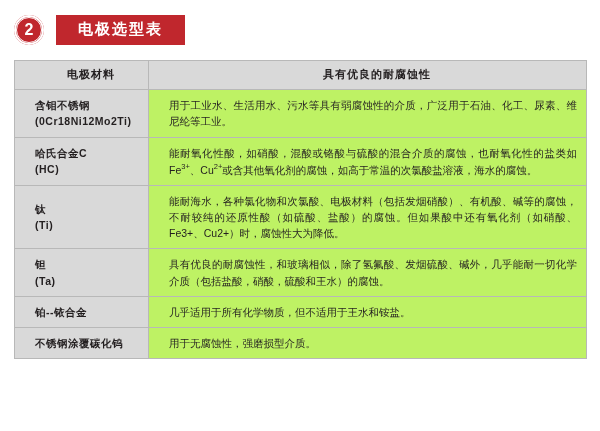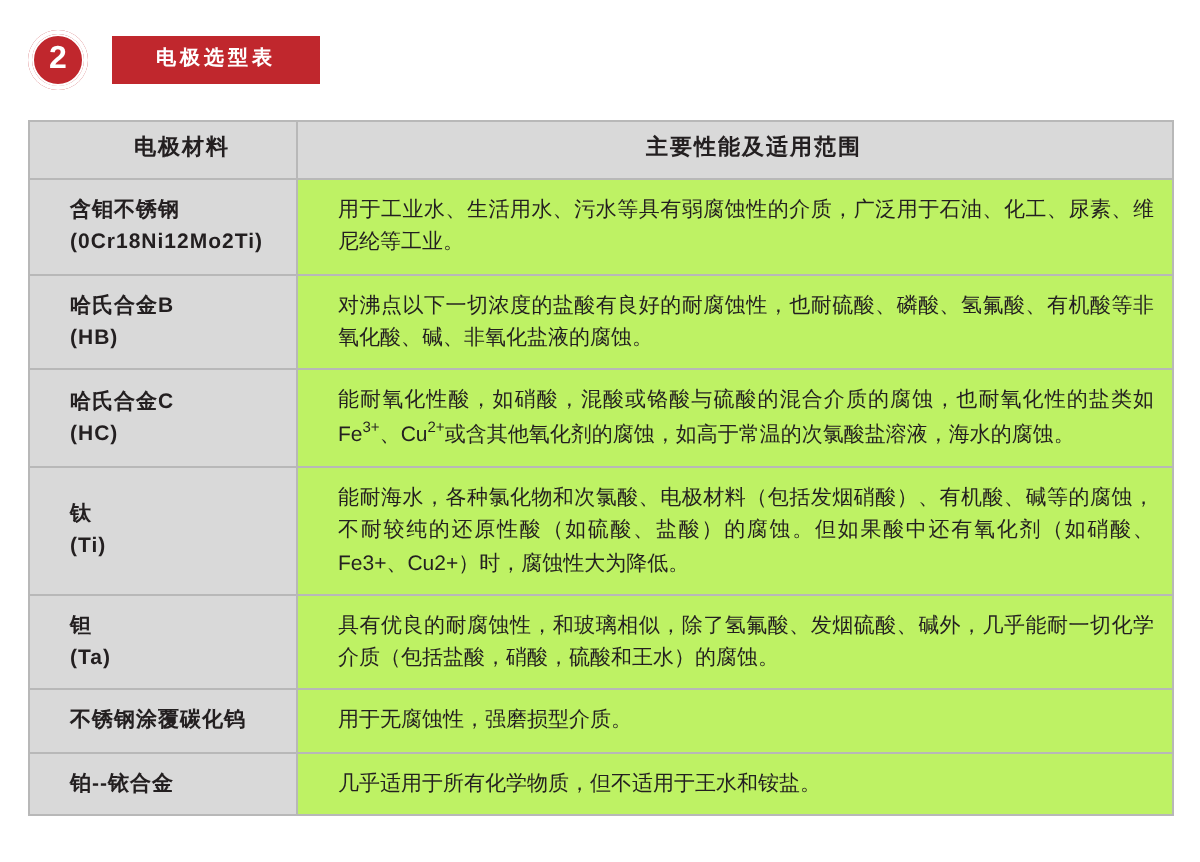--- a/index.html
+++ b/index.html
@@ -50,21 +50,21 @@
     border: 1px solid #ffffff;
     display: flex;
     align-items: center;
     justify-content: center;
     line-height: 1;
   }
   .title-bar {
     margin-left: 12px;
     background: #c0272d;
     color: #ffffff;
-    font-size: 10px;
+    font-size: 15px;
     font-weight: bold;
     letter-spacing: 2px;
     padding: 6px 22px 7px 22px;
     line-height: 1.1;
   }
 
   
   table.spec {
     width: 572px;
     border-collapse: collapse;
@@ -124,37 +124,30 @@
   </div>
 
   <table class="spec">
     <colgroup>
       <col class="c1">
       <col class="c2">
     </colgroup>
     <thead>
       <tr>
         <th>电极材料</th>
-        <th>主要性能及适用范围</th>
+        <th>具有优良的耐腐蚀性</th>
       </tr>
     </thead>
     <tbody>
       <tr>
         <td class="mat">
           <span>含钼不锈钢</span>
           <span class="l2">(0Cr18Ni12Mo2Ti)</span>
         </td>
         <td class="desc">用于工业水、生活用水、污水等具有弱腐蚀性的介质，广泛用于石油、化工、尿素、维尼纶等工业。</td>
-      </tr>
-      <tr>
-        <td class="mat">
-          <span>哈氏合金B</span>
-          <span class="l2">(HB)</span>
-        </td>
-        <td class="desc">对沸点以下一切浓度的盐酸有良好的耐腐蚀性，也耐硫酸、磷酸、氢氟酸、有机酸等非氧化酸、碱、非氧化盐液的腐蚀。</td>
       </tr>
       <tr>
         <td class="mat">
           <span>哈氏合金C</span>
           <span class="l2">(HC)</span>
         </td>
         <td class="desc"><span>能耐氧化性酸，如硝酸，混酸或铬酸与硫酸的混合介质的腐蚀，也耐氧化性的盐类如</span><span>Fe</span><sup>3+</sup><span>、</span><span>Cu</span><sup>2+</sup><span>或含其他氧化剂的腐蚀，如高于常温的次氯酸盐溶液，海水的腐蚀。</span></td>
       </tr>
       <tr>
         <td class="mat">
@@ -165,26 +158,26 @@
       </tr>
       <tr>
         <td class="mat">
           <span>钽</span>
           <span class="l2">(Ta)</span>
         </td>
         <td class="desc">具有优良的耐腐蚀性，和玻璃相似，除了氢氟酸、发烟硫酸、碱外，几乎能耐一切化学介质（包括盐酸，硝酸，硫酸和王水）的腐蚀。</td>
       </tr>
       <tr>
         <td class="mat">
+          <span>铂--铱合金</span>
+        </td>
+        <td class="desc">几乎适用于所有化学物质，但不适用于王水和铵盐。</td>
+      </tr>
+      <tr>
+        <td class="mat">
           <span>不锈钢涂覆碳化钨</span>
         </td>
         <td class="desc">用于无腐蚀性，强磨损型介质。</td>
-      </tr>
-      <tr>
-        <td class="mat">
-          <span>铂--铱合金</span>
-        </td>
-        <td class="desc">几乎适用于所有化学物质，但不适用于王水和铵盐。</td>
       </tr>
     </tbody>
   </table>
 
 </div>
 
 </body></html>

